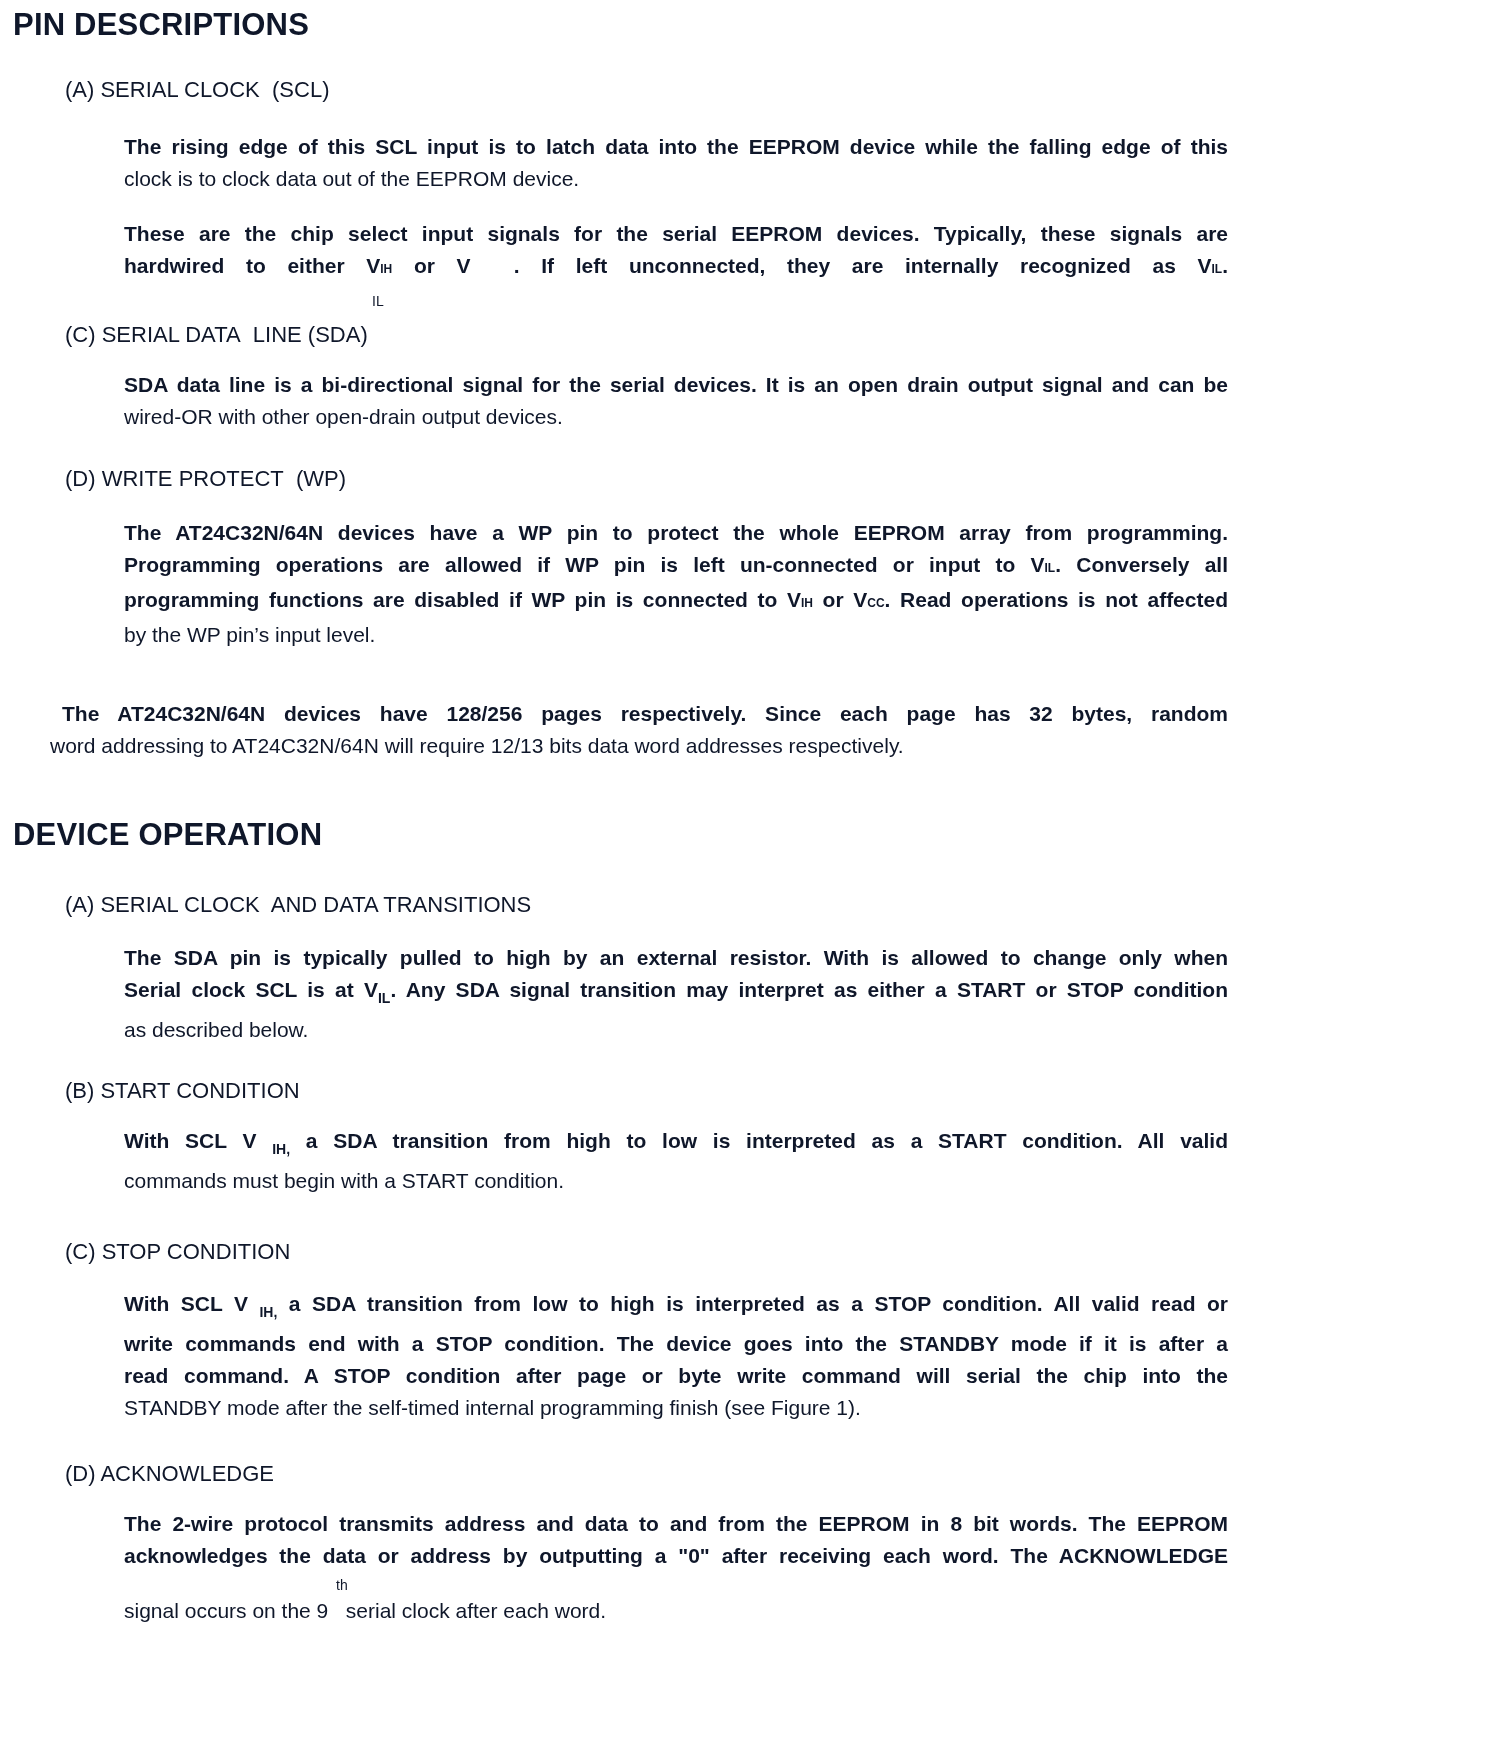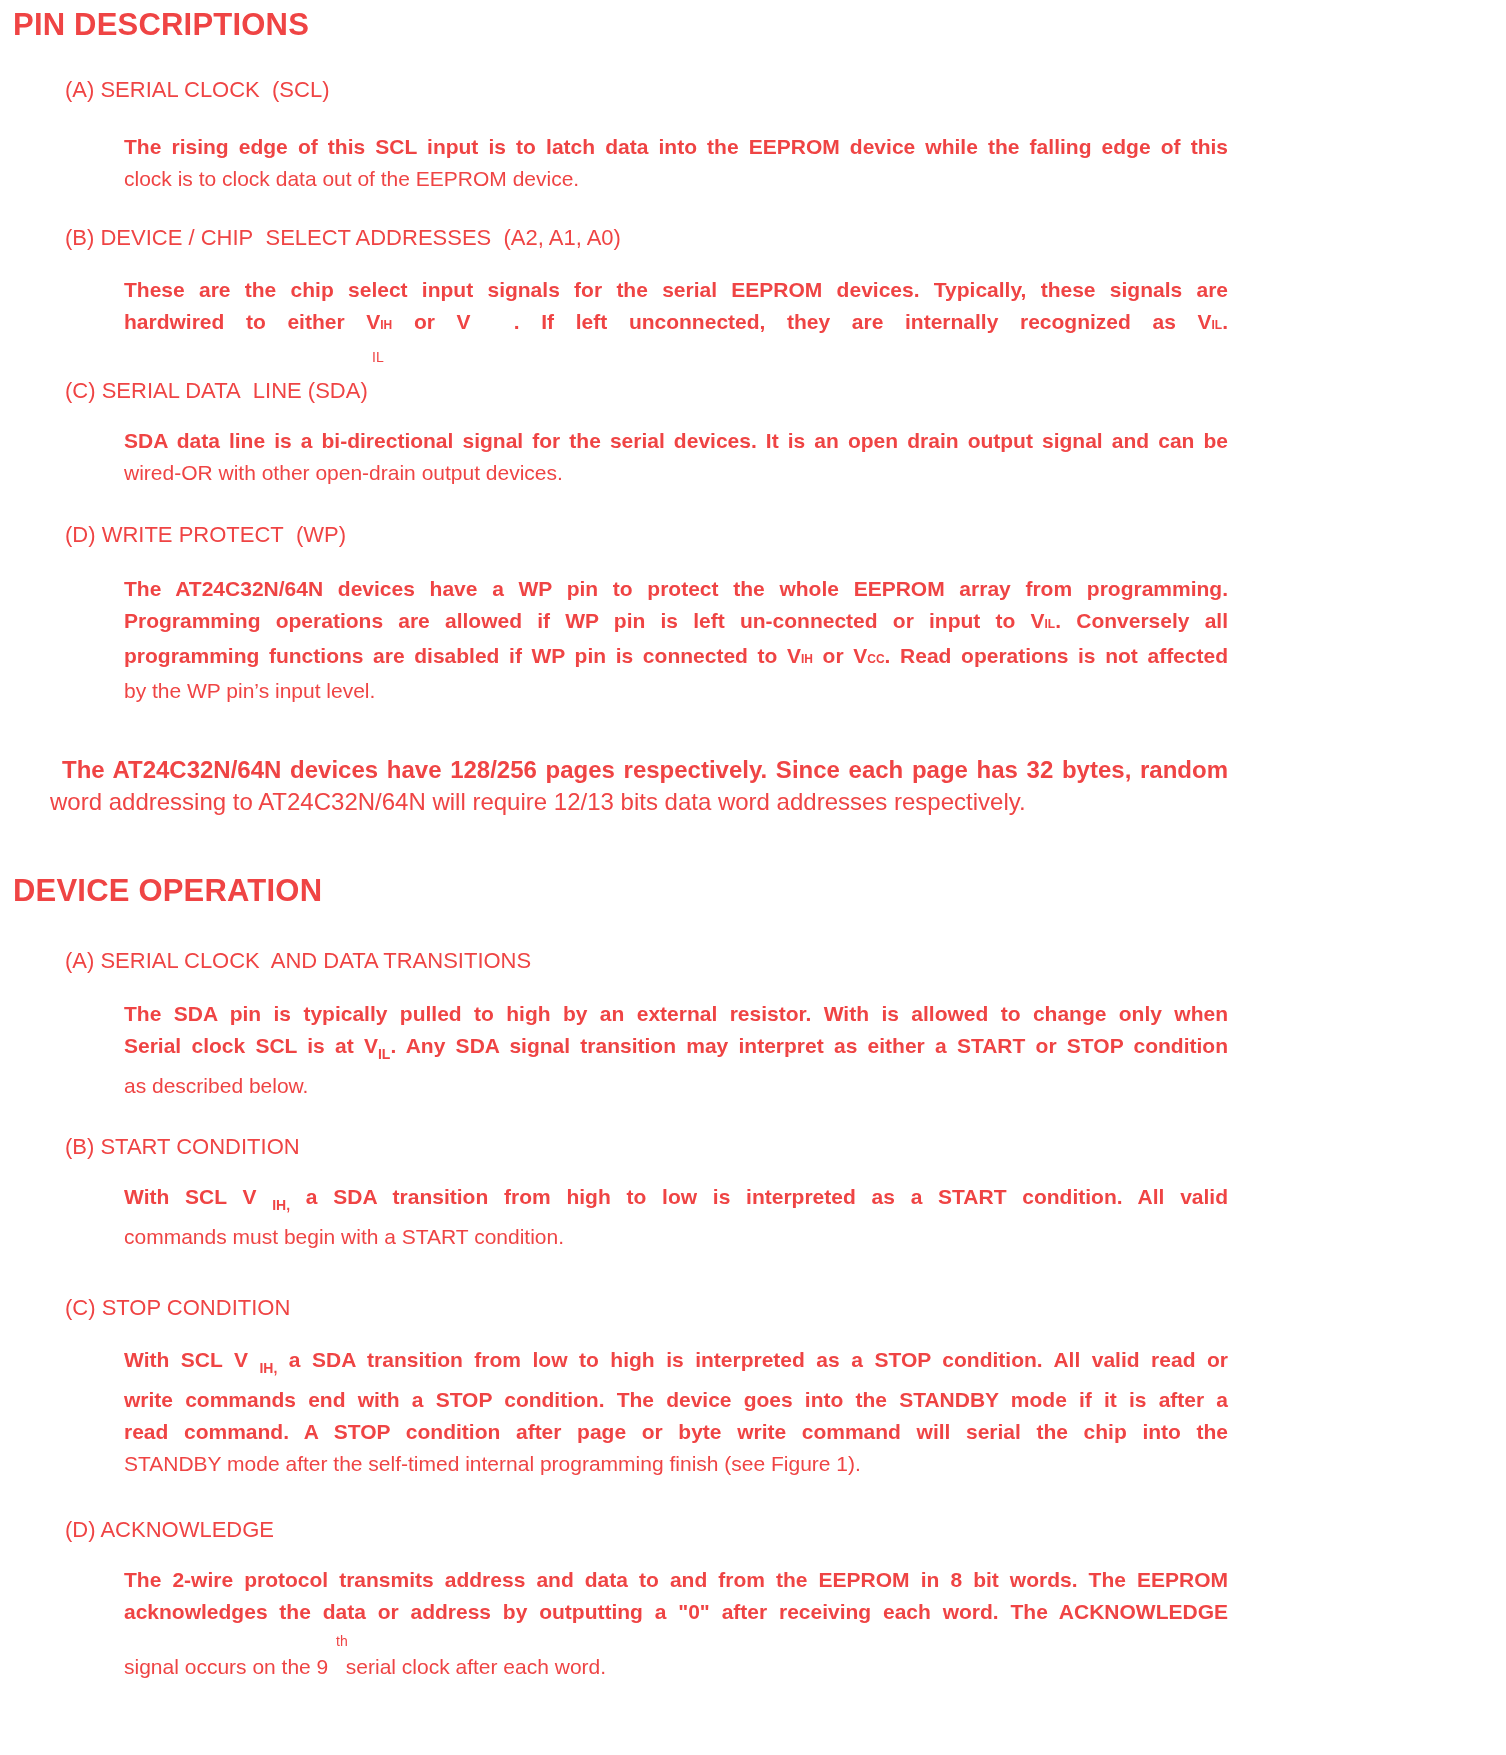--- a/index.html
+++ b/index.html
@@ -1,24 +1,24 @@
 <!DOCTYPE html>
 <html><head>
 <meta charset="utf-8">
 <style>
   html,body{margin:0;padding:0;background:#ffffff;}
   .page{
-    width:1246px;height:1755px;background:#ffffff;color:#ef4444;
+    width:1246px;height:1755px;background:#ffffff;color:#0f172a;
     font-family:"Liberation Sans","DejaVu Sans",sans-serif;
     position:relative;overflow:hidden;border-radius:31px;
   }
   .h1{font-size:31px;font-weight:700;line-height:36px;margin:0 0 0 13px;letter-spacing:.2px;}
   .h2{font-size:22px;font-weight:400;line-height:26px;margin:0 12px 0 65px;}
   .para{margin-left:124px;margin-right:18px;font-size:21px;}
-  .para-mem{margin-left:50px;margin-right:18px;font-size:24px;}
+  .para-mem{margin-left:50px;margin-right:18px;font-size:21px;}
   .ln{line-height:32px;}
   .j{text-align:justify;text-align-last:justify;font-weight:bold;}
   .ti12{text-indent:12px;}
   .sc{font-size:12px;}
   .sub{font-size:14px;vertical-align:-6px;}
   .stray-il{padding-left:248px;font-size:14px;line-height:22px;margin-top:5px;}
   .sup-th{padding-left:212px;font-size:14px;line-height:20px;margin-top:3px;}
   
   .b-h1pin{margin-top:7px}
   .b-h2a1{margin-top:34px}
@@ -47,21 +47,20 @@
 <div class="page">
 
   <div class="h1 b-h1pin">PIN DESCRIPTIONS</div>
 
   <div class="h2 b-h2a1">(A) SERIAL CLOCK&nbsp; (SCL)</div>
   <div class="para b-pa1">
     <div class="ln j">The rising edge of  this SCL input is to latch  data into the EEPROM device  while the falling edge  of this</div>
     <div class="ln">clock is to clock data  out of the EEPROM device.</div>
   </div>
 
-  <div class="h2 b-h2b1">(B) DEVICE / CHIP&nbsp; SELECT ADDRESSES&nbsp; (A2, A1, A0)</div>
   <div class="para b-pb1">
     <div class="ln j">These  are the  chip  select  input signals  for  the serial  EEPROM  devices.   Typically,  these signals  are</div>
     <div class="ln j"><span>hardwired to either  V</span><span class="sc">IH</span><span> or V&nbsp;&nbsp;.   If left unconnected,  they are internally recognized   as V</span><span class="sc">IL</span><span>.</span></div>
     <div class="stray-il">IL</div>
   </div>
 
   <div class="h2 b-h2c1">(C) SERIAL DATA&nbsp; LINE (SDA)</div>
   <div class="para b-pc1">
     <div class="ln j">SDA data line is a  bi-directional signal for the  serial devices.   It is an open  drain output signal and  can be</div>
     <div class="ln">wired-OR with other  open-drain output devices.</div>

